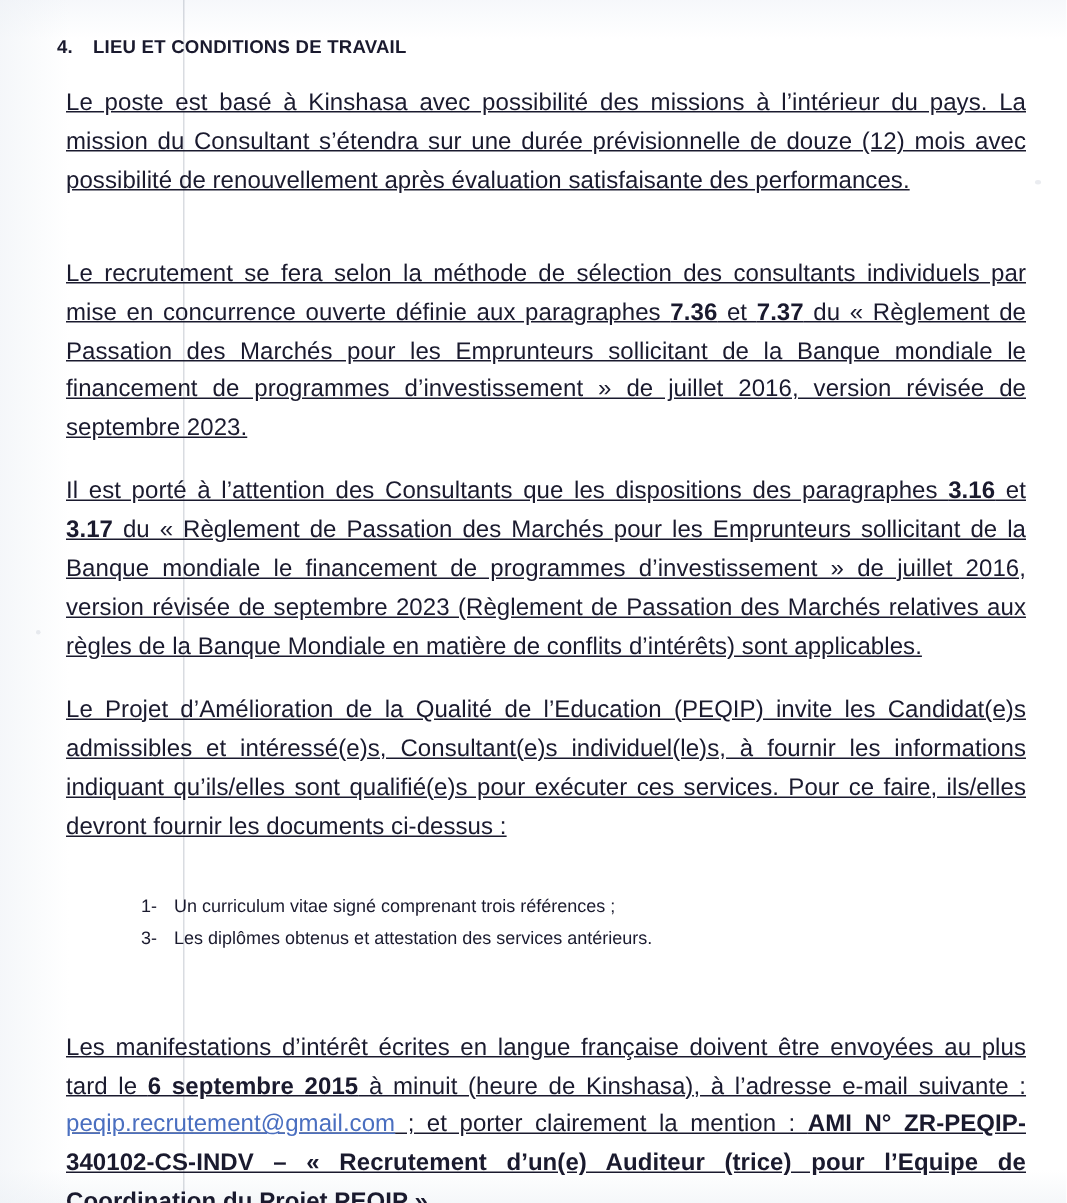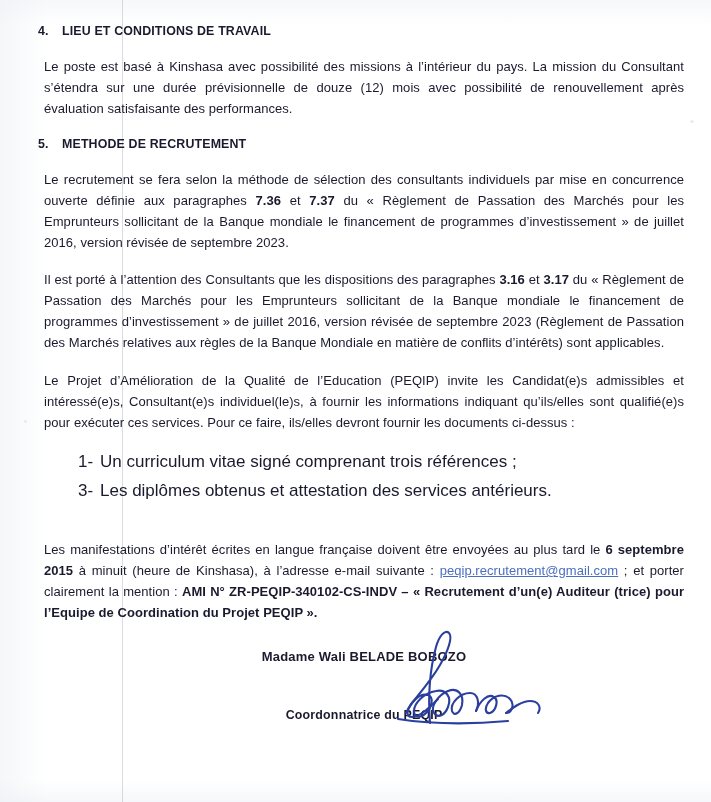--- a/index.html
+++ b/index.html
@@ -54,35 +54,36 @@
     margin: 0 0 0 0;
     padding-left: 18px;
     text-indent: 0;
   }
   .heading .num {
     display: inline-block;
     width: 24px;
     margin-left: -24px;
   }
   p.body {
-    font-size: 13px;
+    font-size: 16px;
     line-height: 1.62;
     text-align: justify;
     margin: 0;
     letter-spacing: 0.05px;
+    text-decoration: underline;
   }
   .sp-14 { height: 14px; }
   .sp-16 { height: 16px; }
   .sp-18 { height: 18px; }
   b, .b { font-weight: bold; }
   ol.doclist {
     list-style: none;
-    margin: 0;
+    margin: 16px;
     padding: 0 0 0 34px;
-    font-size: 17px;
+    font-size: 12px;
     line-height: 1.72;
   }
   ol.doclist li {
     margin: 0;
     padding: 0;
   }
   ol.doclist li .mk {
     display: inline-block;
     width: 22px;
   }
@@ -144,23 +145,20 @@
     <h3 class="heading">
       <span class="num">4.</span><span>LIEU ET CONDITIONS DE TRAVAIL</span>
     </h3>
 
     <div class="sp-18"></div>
 
     <p class="body">Le poste est basé à Kinshasa avec possibilité des missions  à l’intérieur du pays. La mission du Consultant s’étendra sur une durée prévisionnelle de douze (12) mois avec possibilité de renouvellement après évaluation satisfaisante des performances.</p>
 
     <div class="sp-18"></div>
 
-    <h3 class="heading">
-      <span class="num">5.</span><span>METHODE DE RECRUTEMENT</span>
-    </h3>
 
     <div class="sp-18"></div>
 
     <p class="body"><span>Le recrutement se fera selon la méthode de sélection des consultants individuels par mise en concurrence ouverte définie aux paragraphes </span><b>7.36</b><span> et </span><b>7.37</b><span> du « Règlement de Passation des Marchés pour les Emprunteurs sollicitant de la Banque mondiale le financement de programmes d’investissement » de juillet 2016, version révisée de septembre 2023.</span></p>
 
     <div class="sp-16"></div>
 
     <p class="body"><span>Il est porté à l’attention des Consultants que les dispositions des paragraphes </span><b>3.16</b><span> et </span><b>3.17</b><span> du « Règlement de Passation des Marchés pour les Emprunteurs sollicitant de la Banque mondiale le financement de programmes d’investissement » de juillet 2016, version révisée de septembre 2023 (Règlement de Passation des Marchés relatives aux règles de la Banque Mondiale en matière de conflits d’intérêts) sont applicables.</span></p>
 
     <div class="sp-16"></div>

